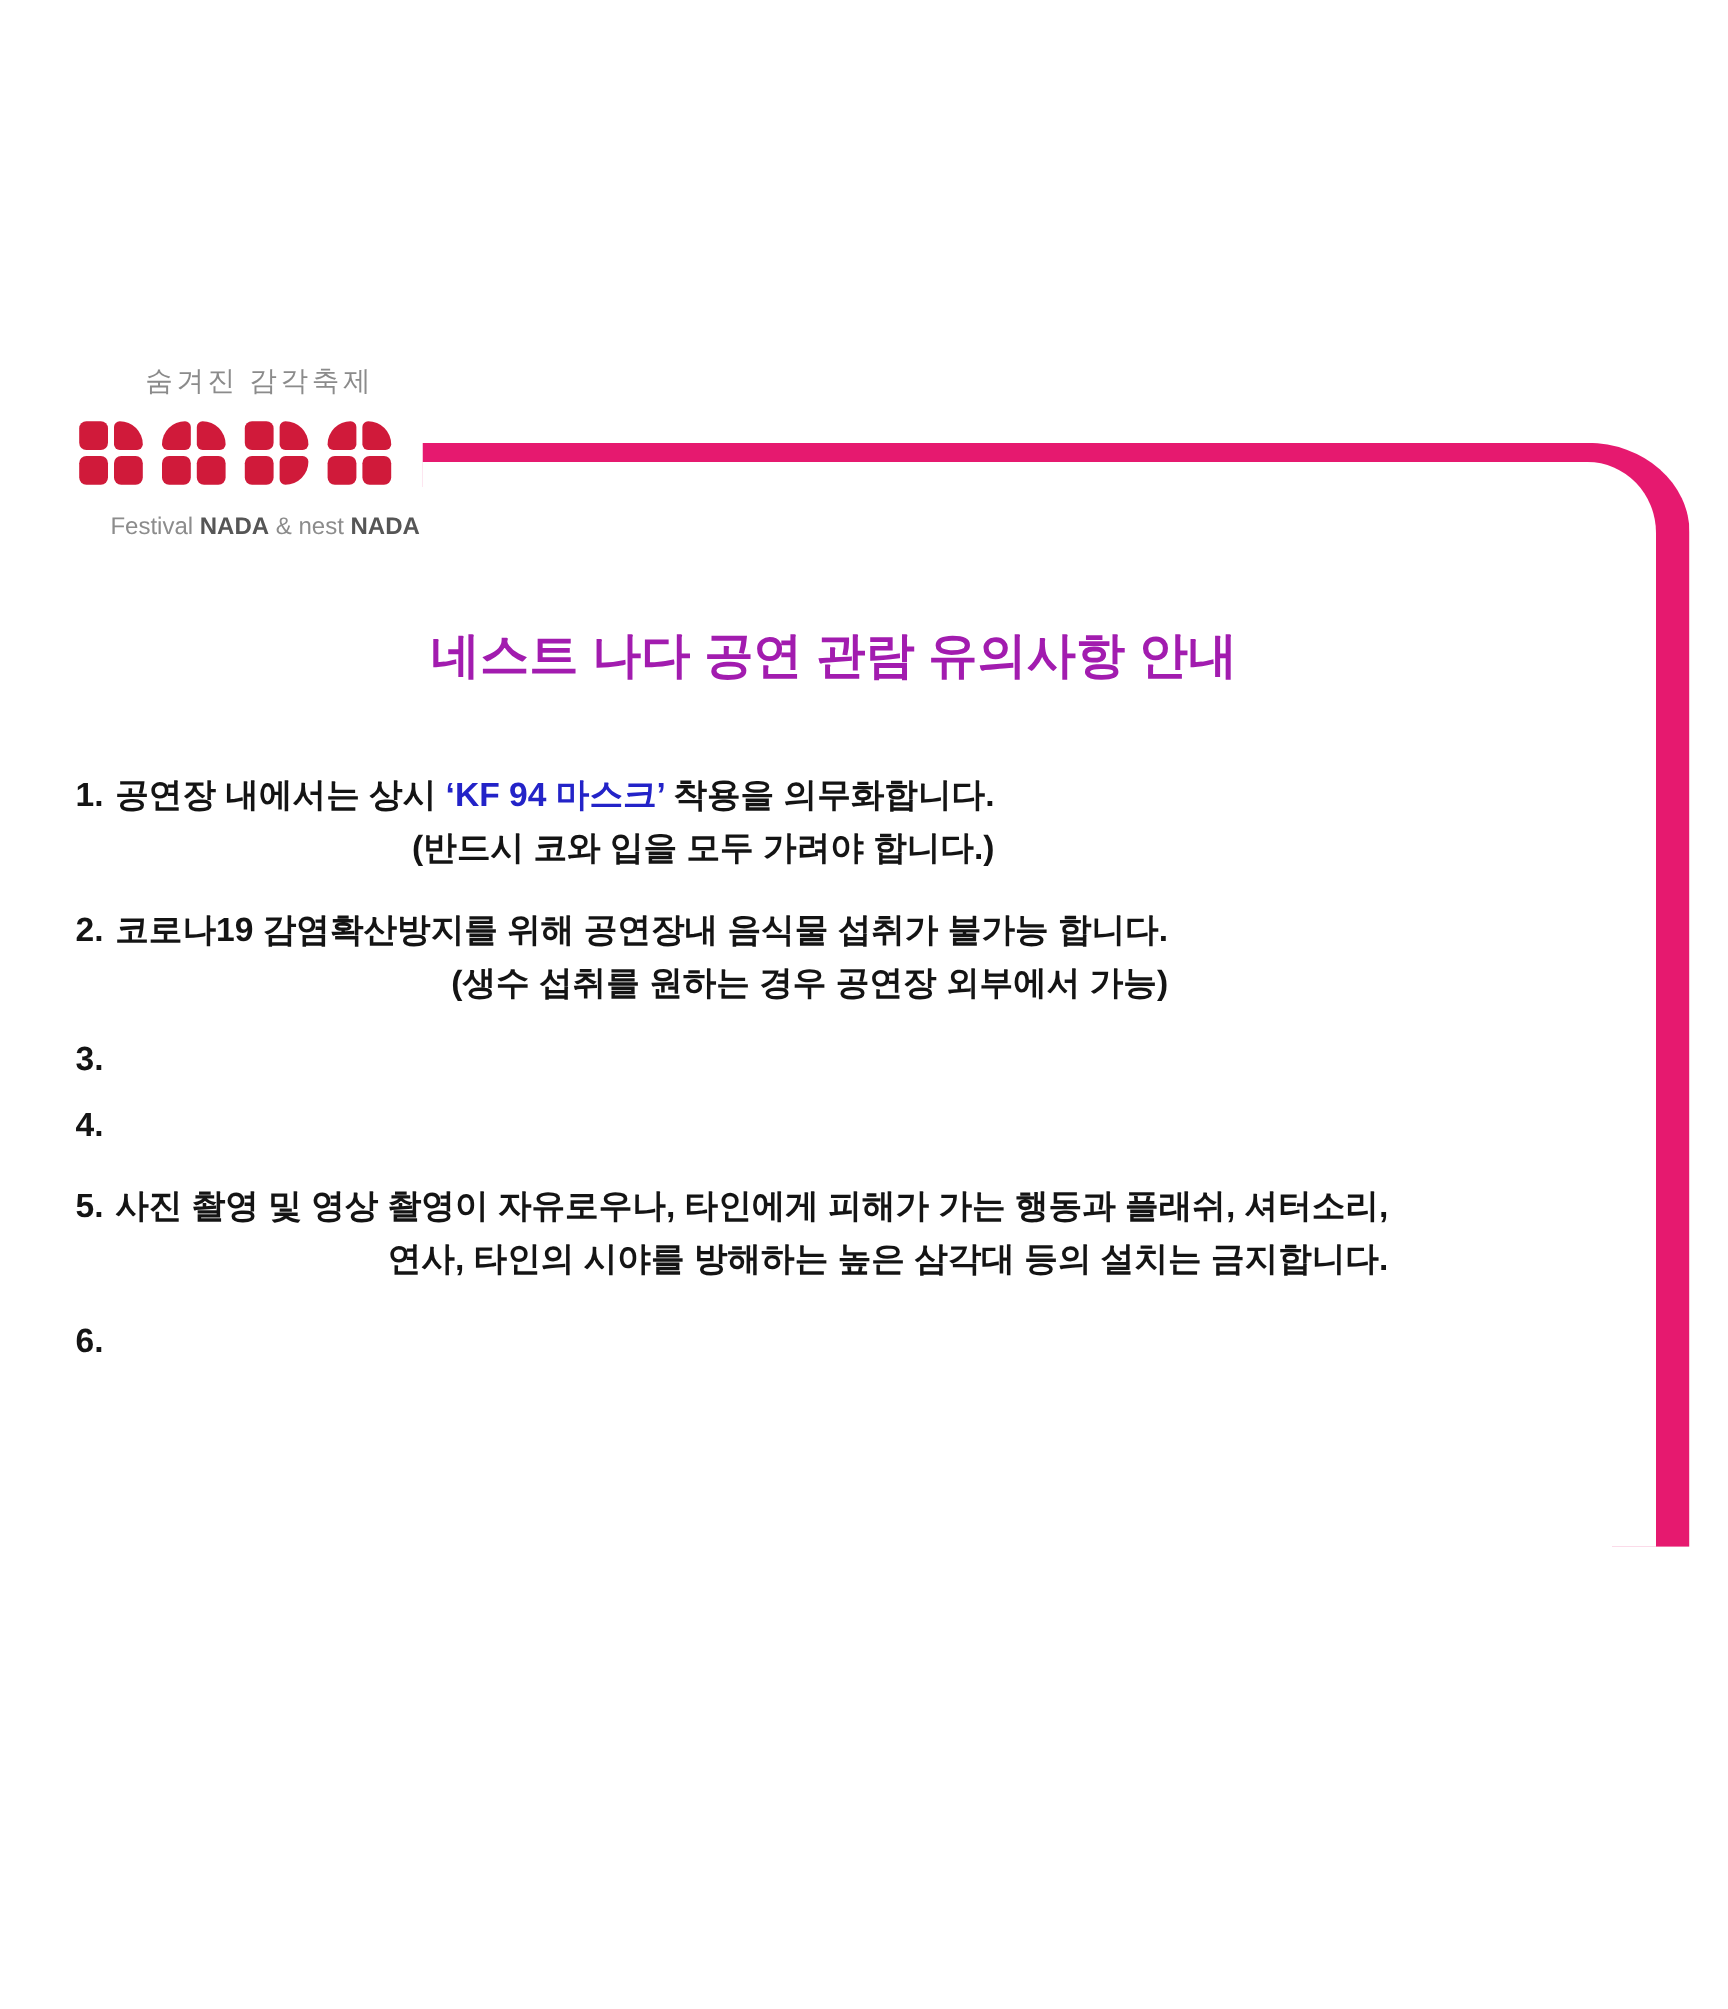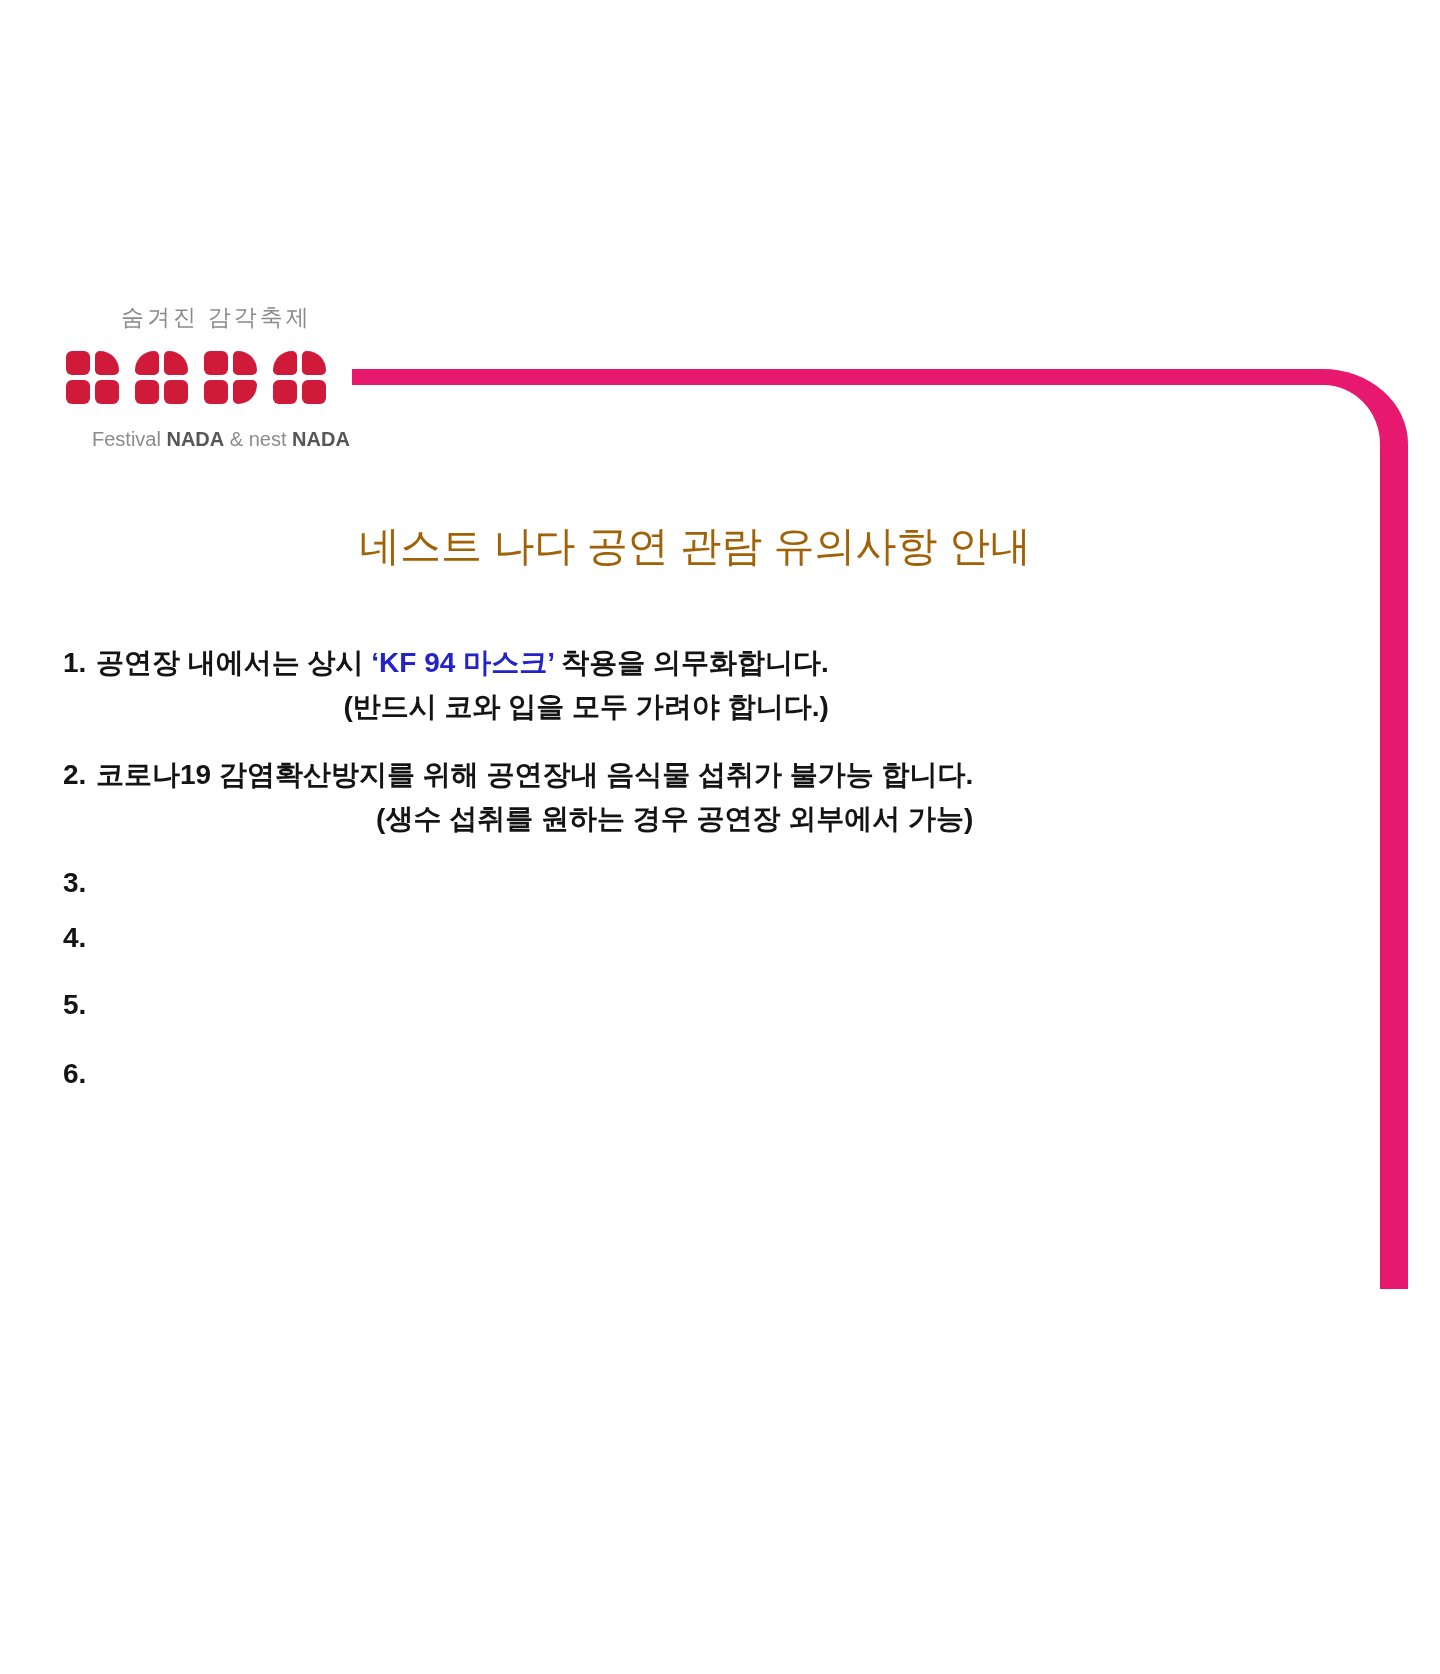--- a/index.html
+++ b/index.html
@@ -42,22 +42,22 @@
     width:1028px; height:904px;
     border-top:16px solid #e6196f;
     border-right:28px solid #e6196f;
     border-top-right-radius:85px 75px;
   }
 
   
   .title {
     position:absolute; left:0; top:521px; width:1390px;
     text-align:center;
-    font-size:41px; line-height:50px; font-weight:400;
-    color:#a16207; white-space:pre;
+    font-size:41px; line-height:50px; font-weight:700;
+    color:#a21caf; white-space:pre;
   }
 
   
   .list { position:absolute; left:63px; top:641px; width:1330px; }
   .item {
     display:flex;
     font-size:28px; line-height:44px; font-weight:700;
     color:#141414;
   }
   .item .num { flex:none; width:33px; }
@@ -126,20 +126,22 @@
     <div class="item">
       <span class="num">3.</span>
     </div>
 
     <div class="item">
       <span class="num">4.</span>
     </div>
 
     <div class="item">
       <span class="num">5.</span>
+      <span class="text">사진 촬영 및 영상 촬영이 자유로우나, 타인에게 피해가 가는 행동과 플래쉬, 셔터소리,
+연사, 타인의 시야를 방해하는 높은 삼각대 등의 설치는 금지합니다.</span>
     </div>
 
     <div class="item">
       <span class="num">6.</span>
     </div>
 
   </div>
 </div>
 
 </body></html>

